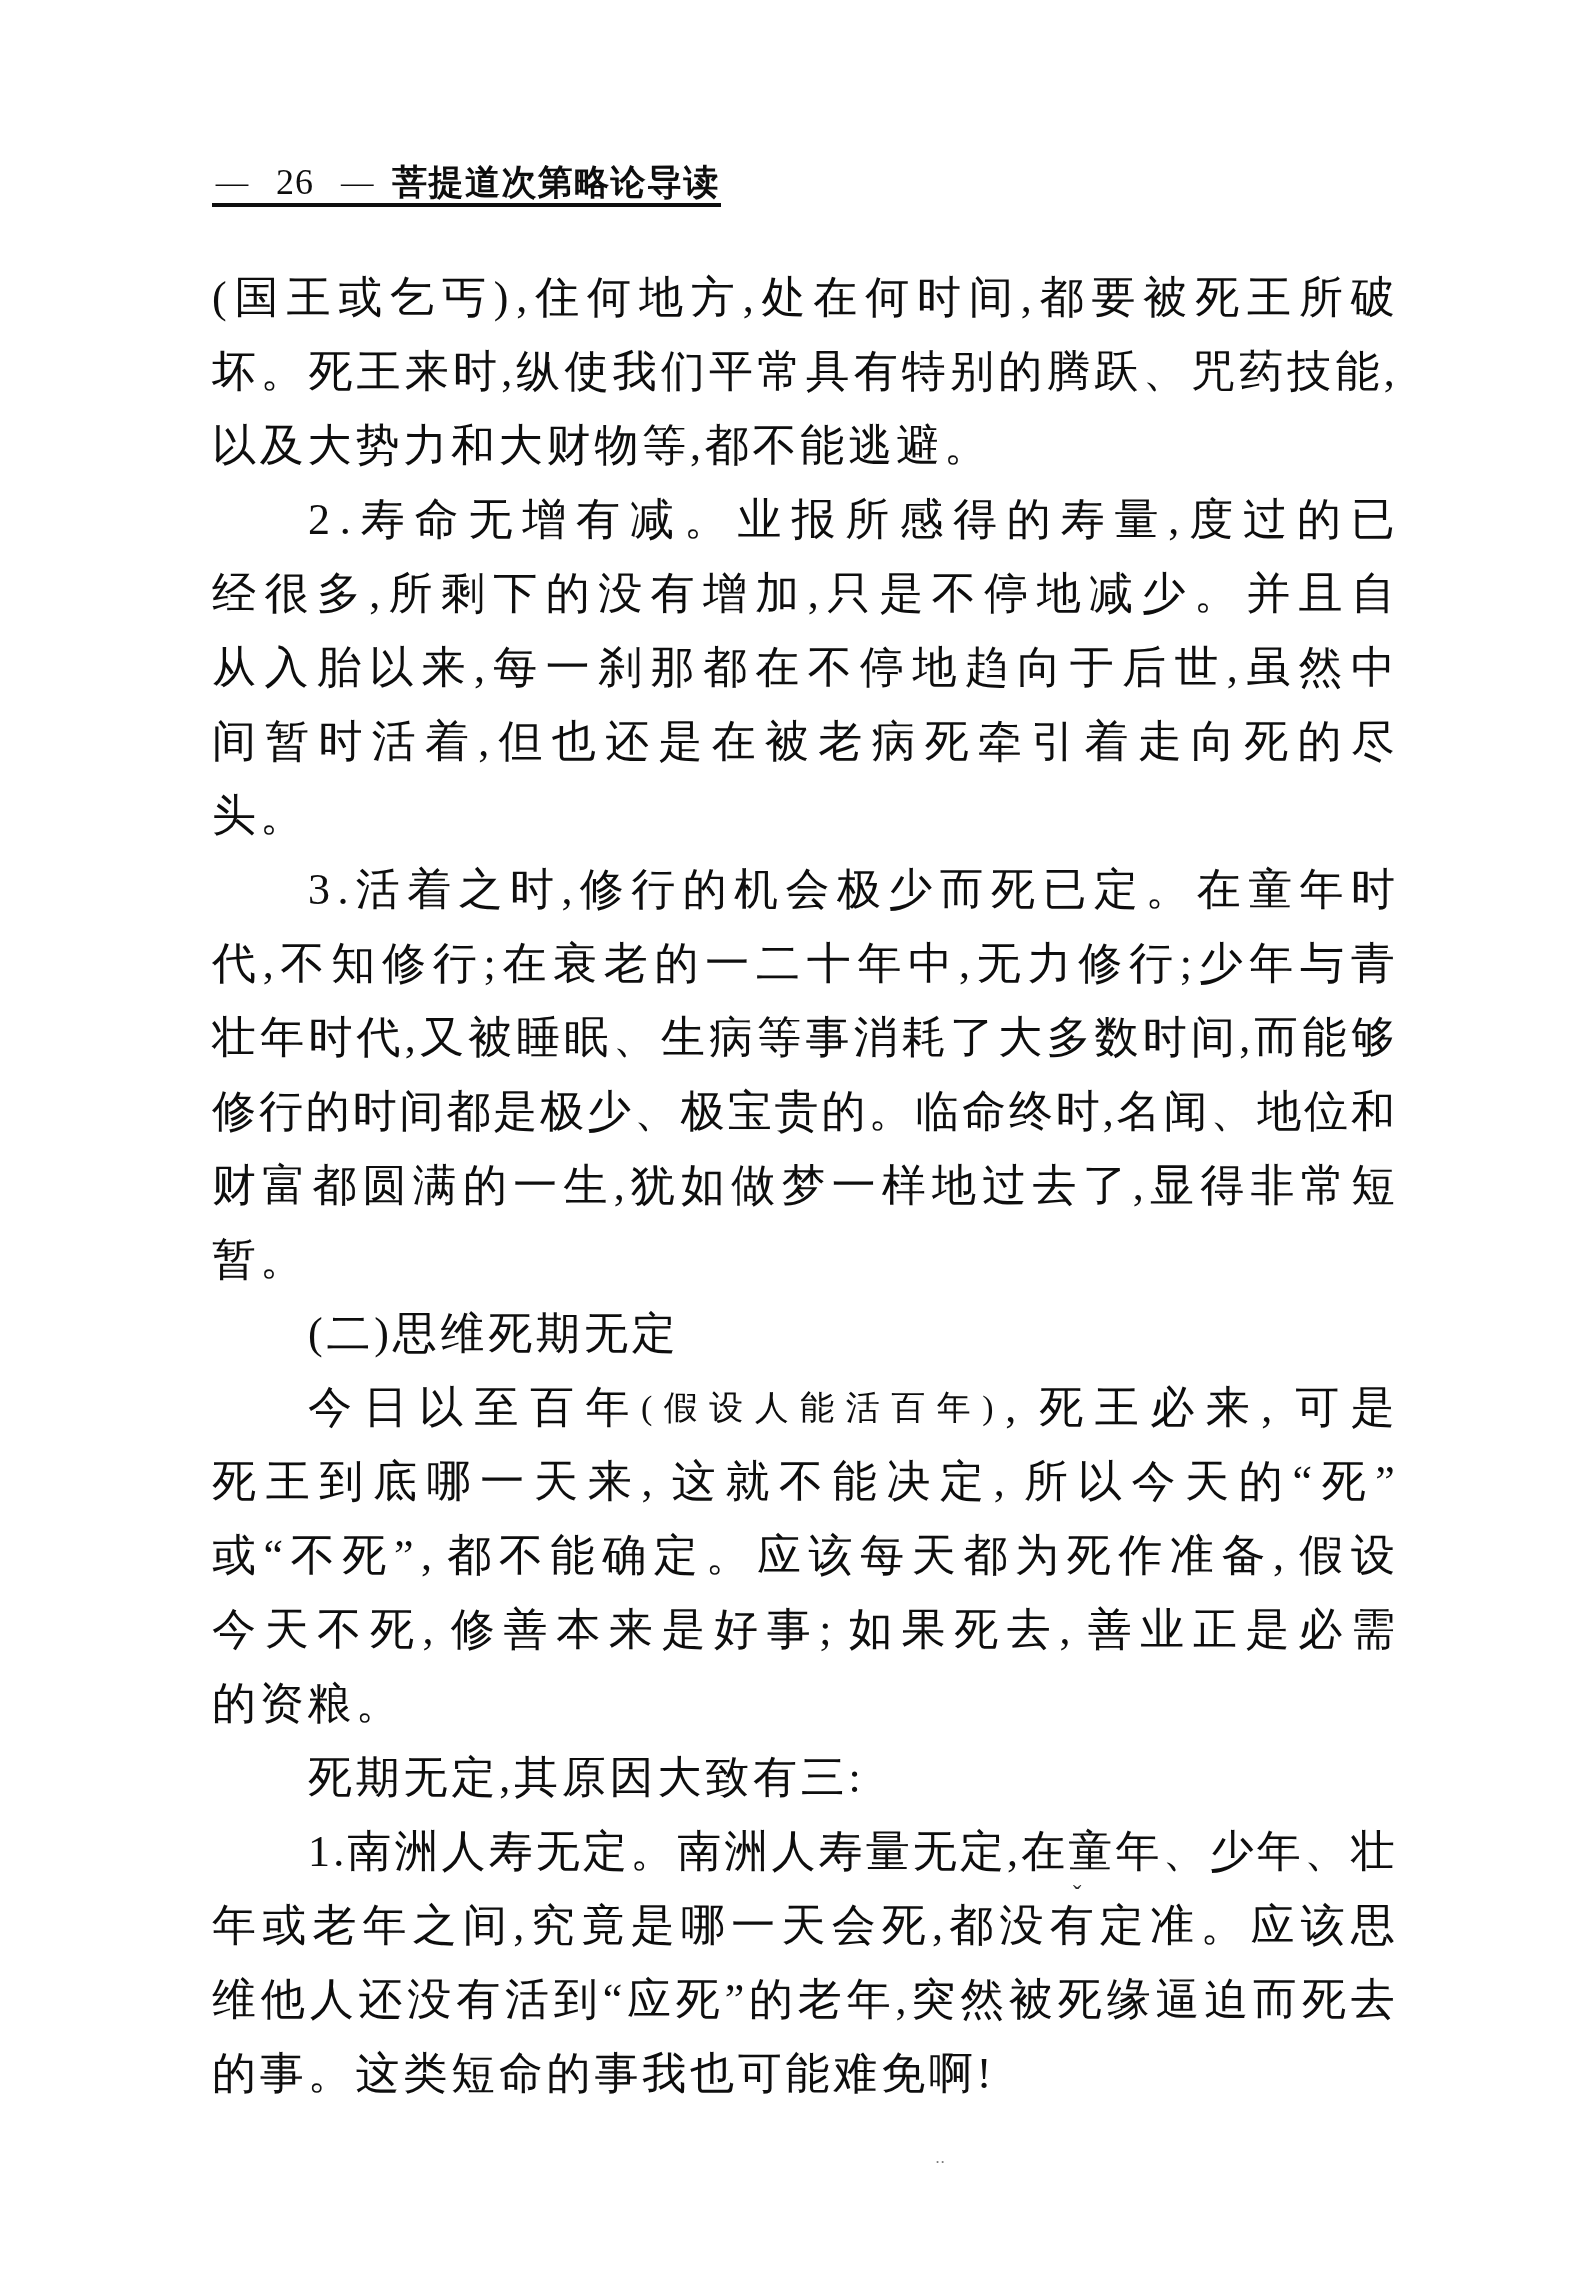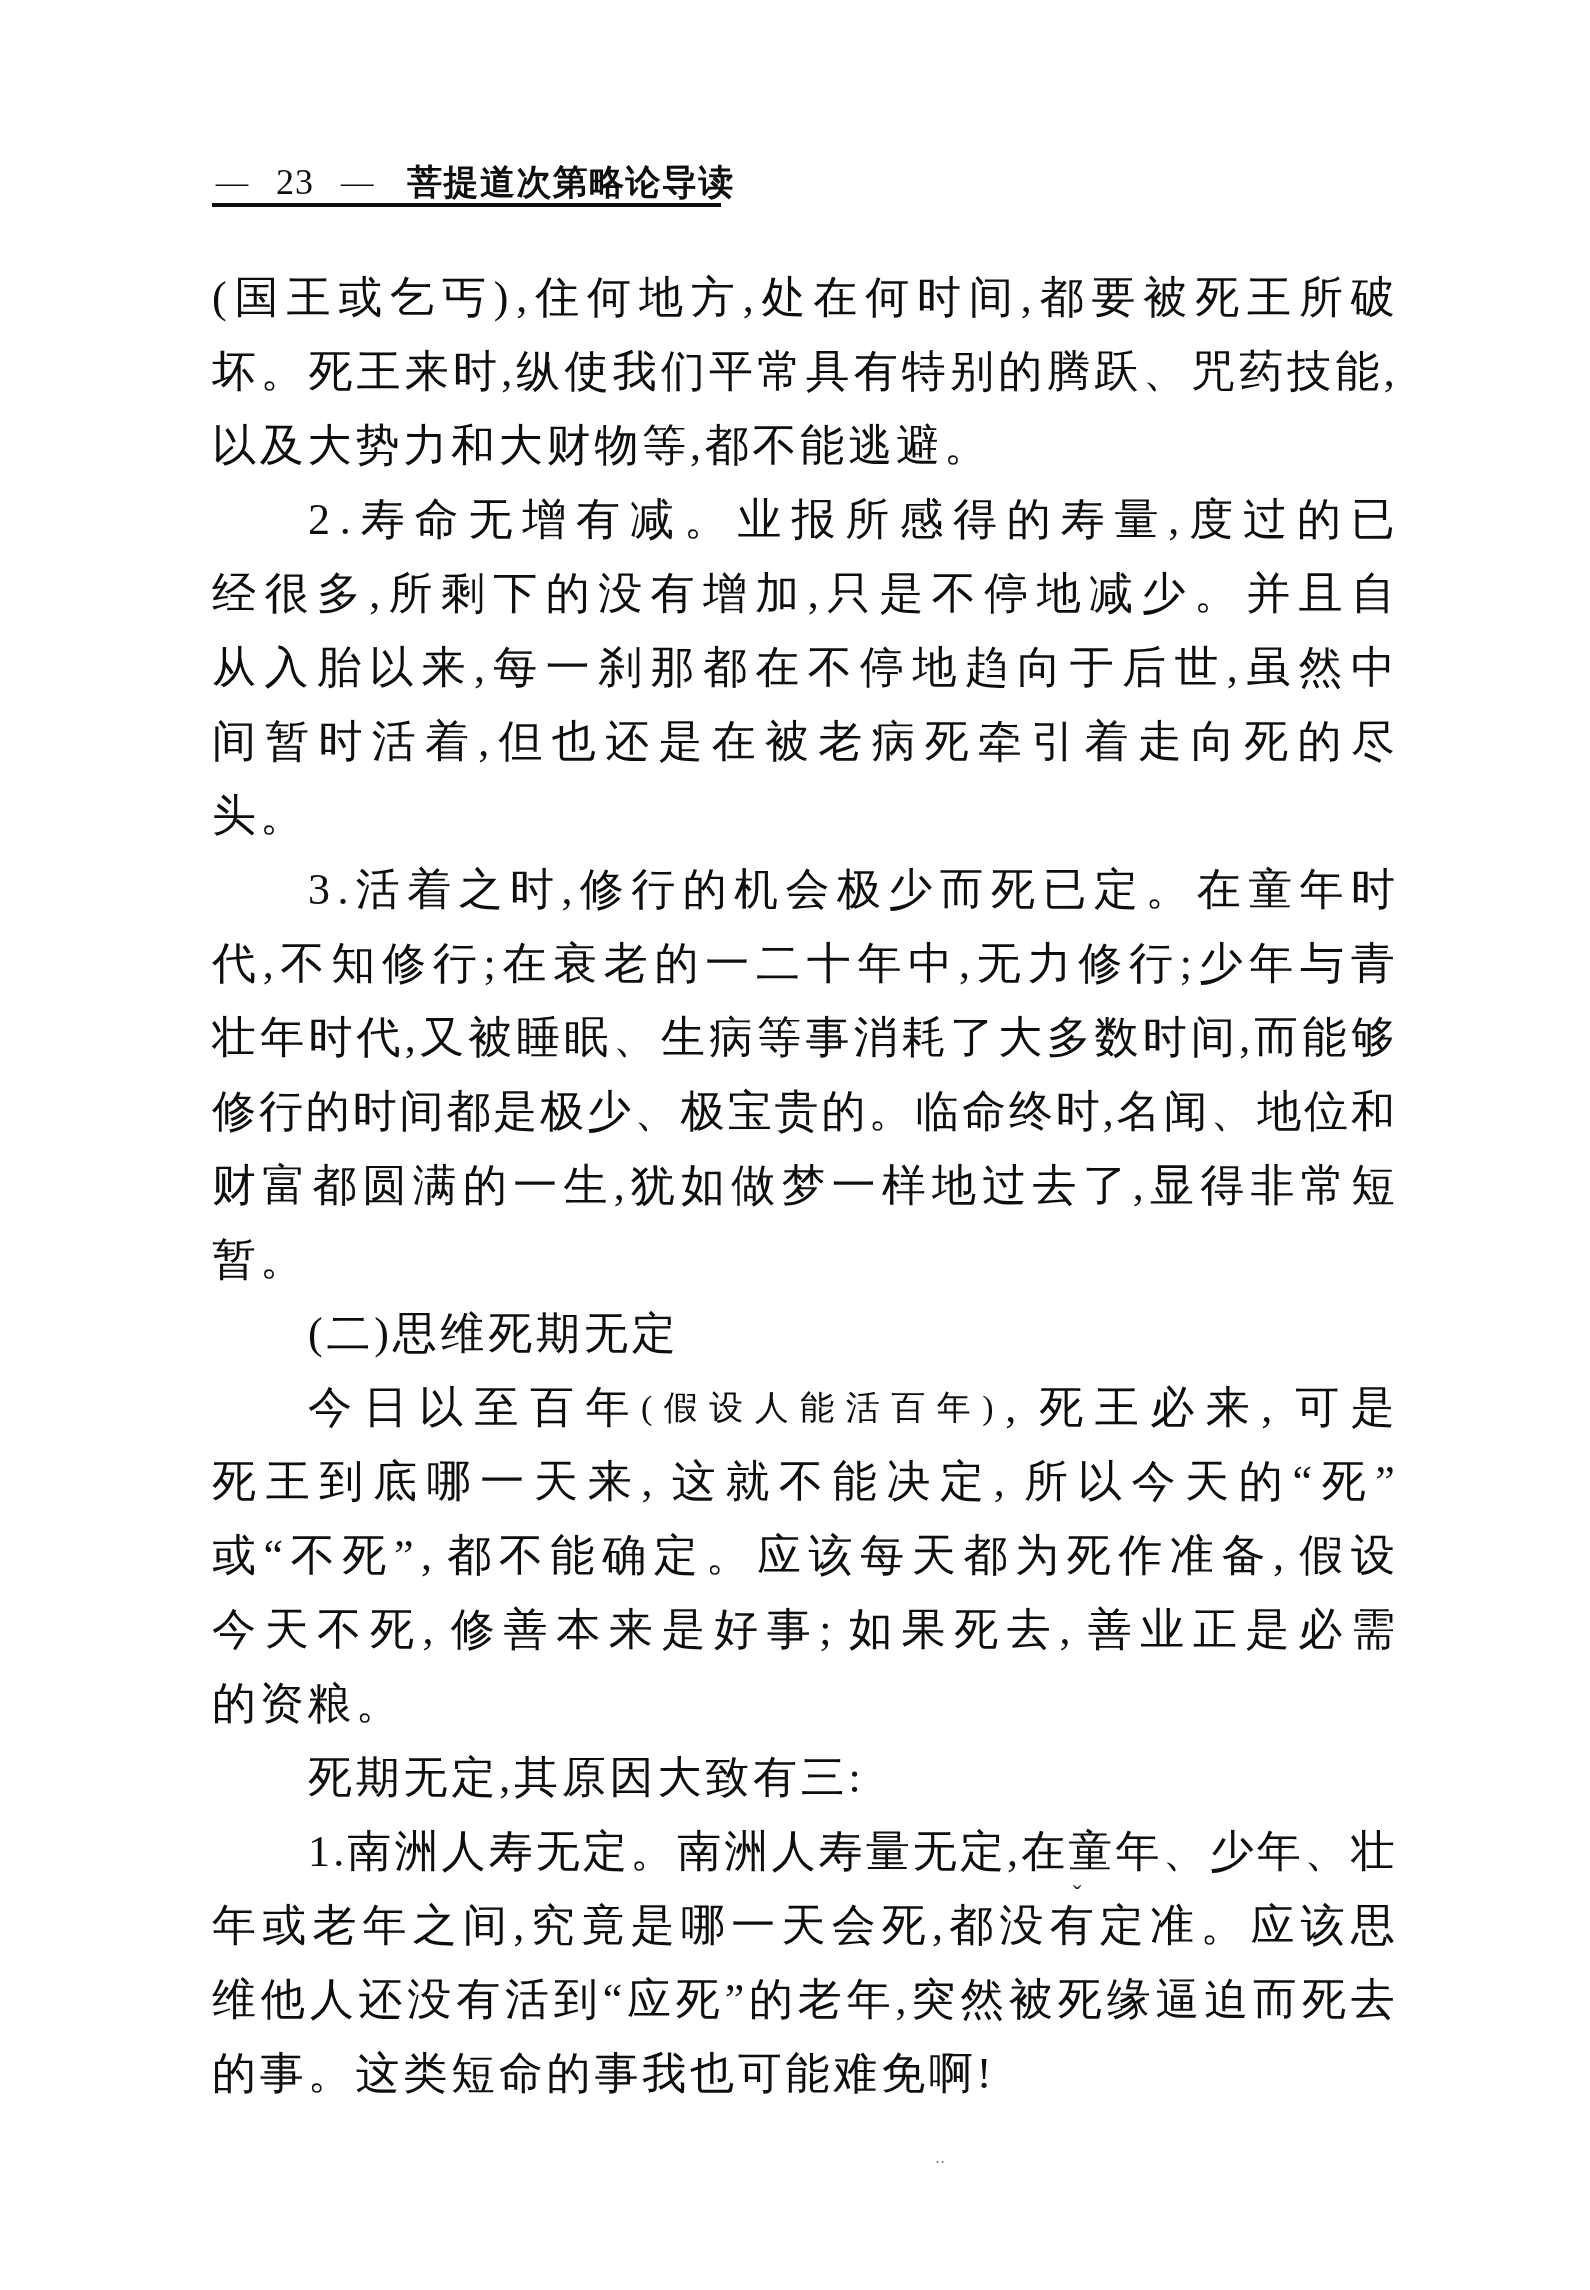--- a/index.html
+++ b/index.html
@@ -31,21 +31,21 @@
   .header .dash {
     font-size: 32.5px;
     padding: 0 3.8px;
   }
   .header .pagenum {
     margin: 0 23px;
     font-size: 36px;
     font-family: "Liberation Serif", "DejaVu Serif", serif;
   }
   .header .booktitle {
-    margin-left: 29px;
+    margin-left: 14px;
     font-size: 35px;
     letter-spacing: 1.4px;
     font-weight: 600;
   }
   .header-rule {
     position: absolute;
     top: 203px;
     left: 212px;
     width: 509px;
     height: 3.8px;
@@ -87,21 +87,21 @@
     letter-spacing: 1.9px;
   }
 </style>
 </head>
 <body>
 
 <div class="page">
 
   <div class="header">
     <span class="dash">—</span>
-    <span class="pagenum">23</span>
+    <span class="pagenum">26</span>
     <span class="dash">—</span>
     <span class="booktitle">菩提道次第略论导读</span>
   </div>
 
   <div class="header-rule"></div>
 
   <div class="bodytext" id="body-lines">
       <div class="line just">
         <span class="ch">(</span>
         <span class="ch">国</span>

